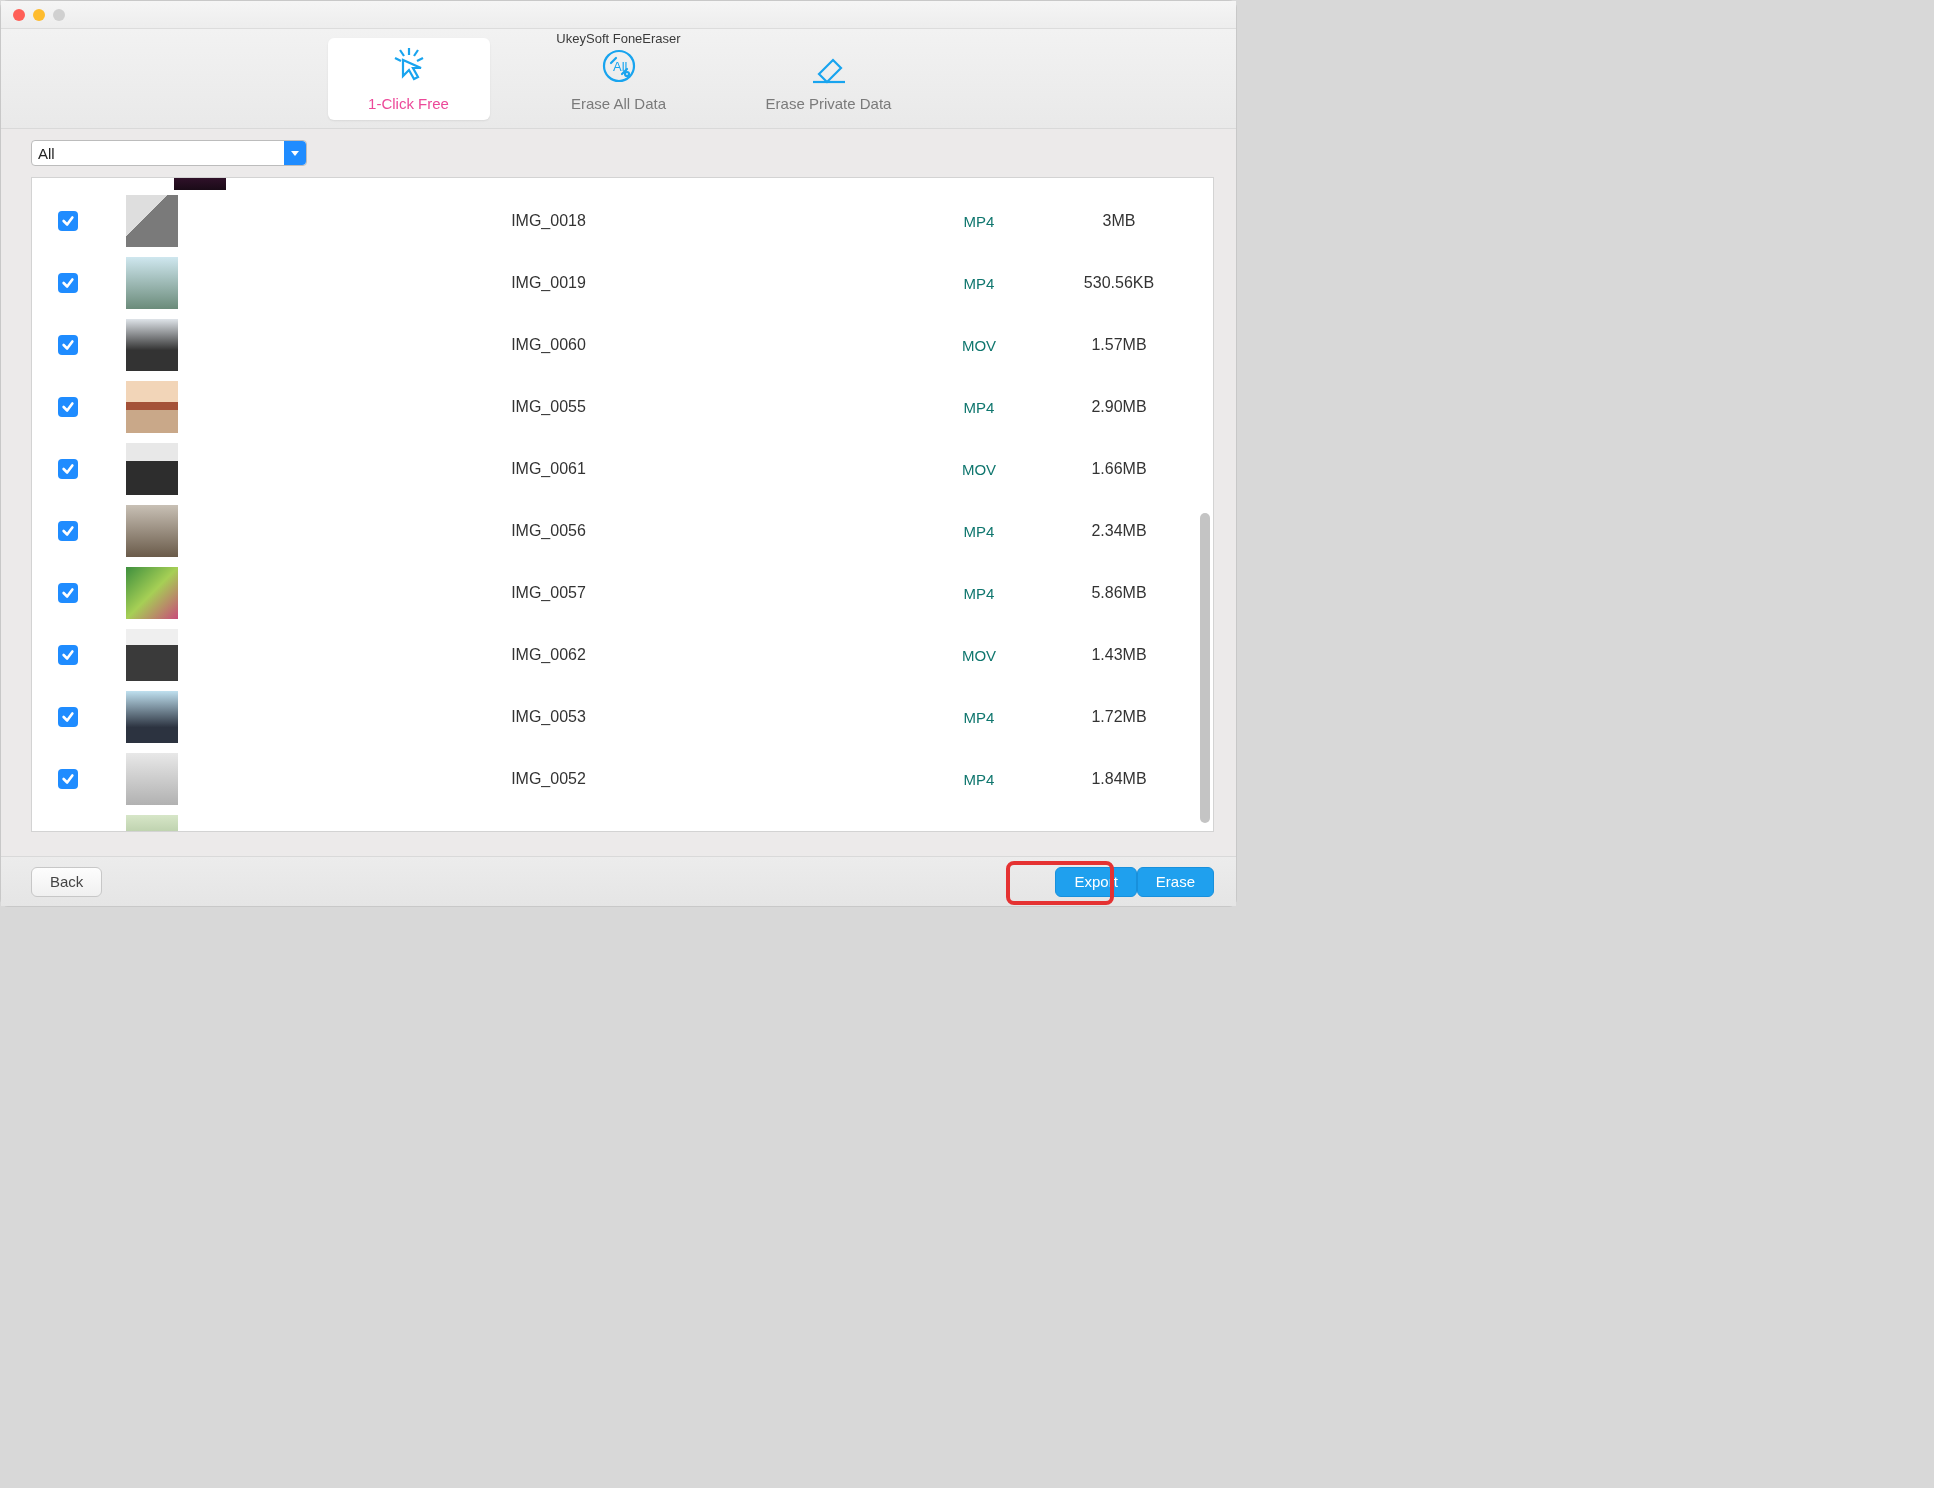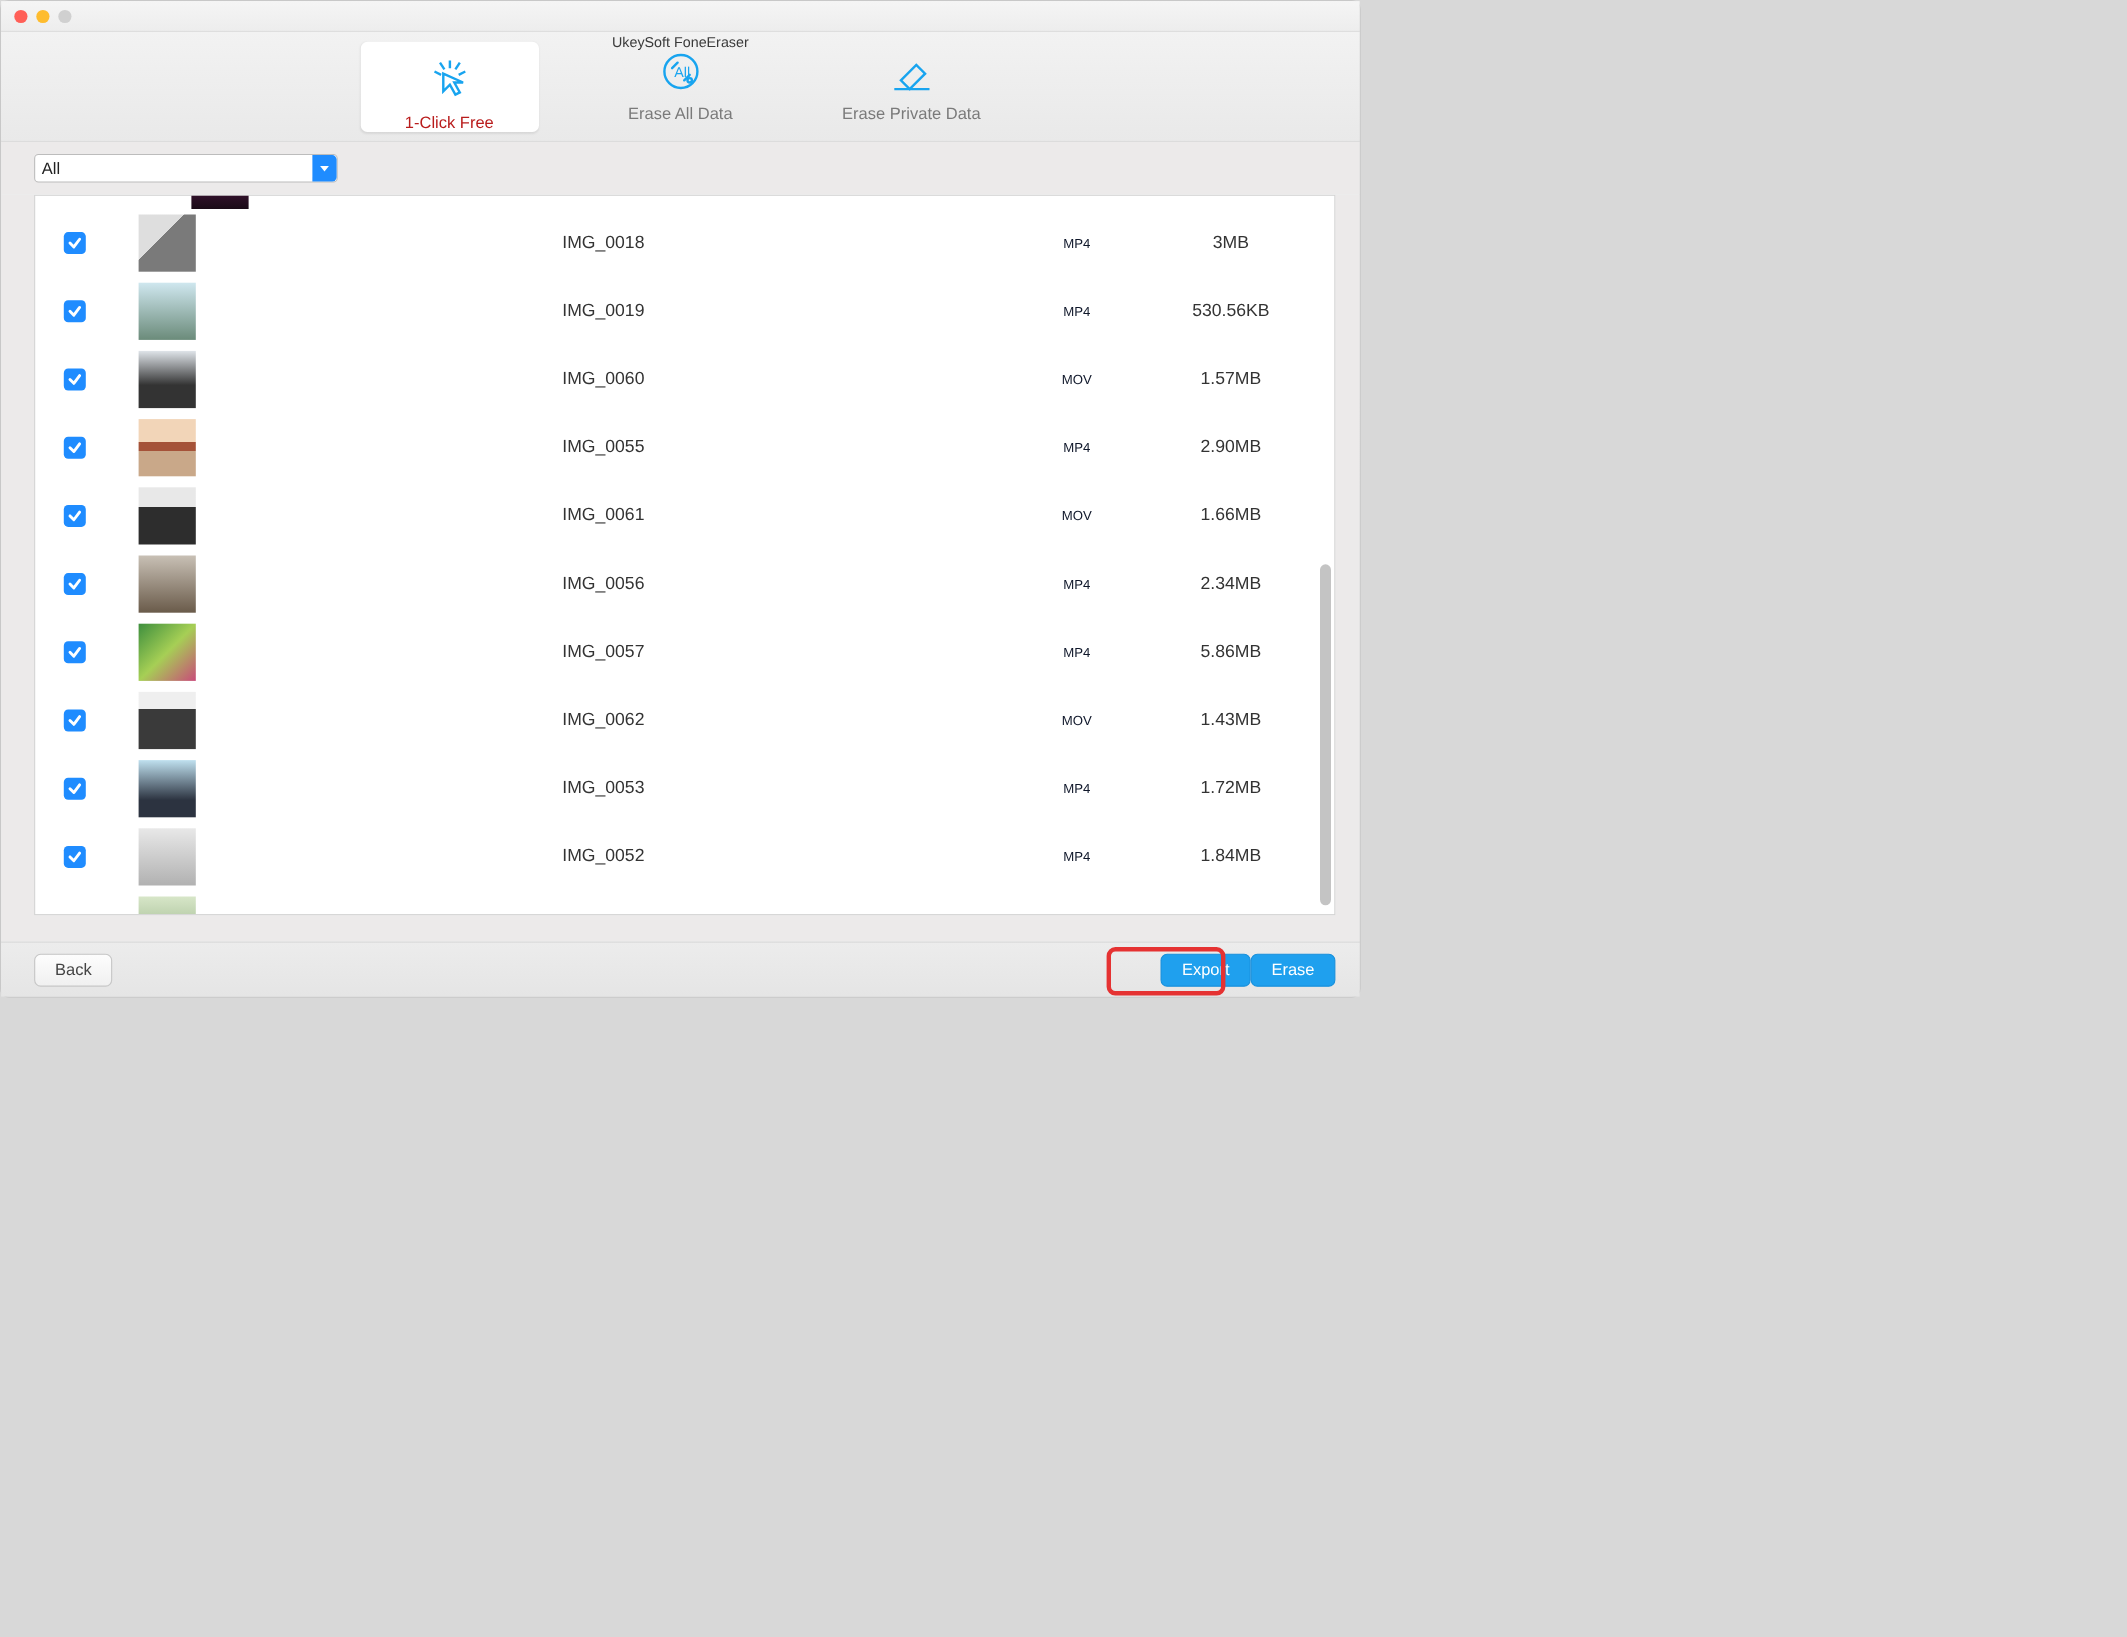--- a/index.html
+++ b/index.html
@@ -66,23 +66,22 @@
     align-items: center;
     justify-content: center;
     gap: 6px;
     border-radius: 6px;
     cursor: pointer;
     font-size: 15px;
     color: #7a7a7a;
   }
   .tab-btn.active {
     background: #ffffff;
-    color: #b91c1c;
+    color: #ec4899;
     box-shadow: 0 1px 2px rgba(0,0,0,0.08);
-    justify-content: flex-end;
   }
   .tab-btn svg { width: 40px; height: 40px; }
   .tab-btn.active svg path, .tab-btn.active svg circle, .tab-btn.active svg line { stroke:#18a4ef; }
   .tab-btn svg path, .tab-btn svg circle, .tab-btn svg line { stroke:#18a4ef; fill:none; stroke-width:2.2; }
 
   .filter-row {
     height: 48px;
     display: flex;
     align-items: center;
     padding-left: 30px;
@@ -147,21 +146,21 @@
   .chk svg { width:14px; height:14px; }
   .chk svg path { stroke:#fff; stroke-width:3; fill:none; stroke-linecap:round; stroke-linejoin:round;}
   .thumb {
     width: 52px; height: 52px;
     margin-left: 48px;
     background: #bfbfbf;
     flex-shrink:0;
     display:flex; flex-direction:column;
   }
   .fname { flex: 1; text-align:center; font-size:16px; color:#333; }
-  .ftype { width: 120px; text-align:center; font-size:12px; color:#0f172a; }
+  .ftype { width: 120px; text-align:center; font-size:15px; color:#0f766e; }
   .fsize { width: 160px; text-align:center; font-size:16px; color:#333; }
 
   .scrollbar {
     position:absolute; right:3px; top:335px; width:10px; height:310px;
     background:#c4c4c4; border-radius:5px;
   }
 
   .footer {
     height: 50px;
     display:flex; align-items:center;

